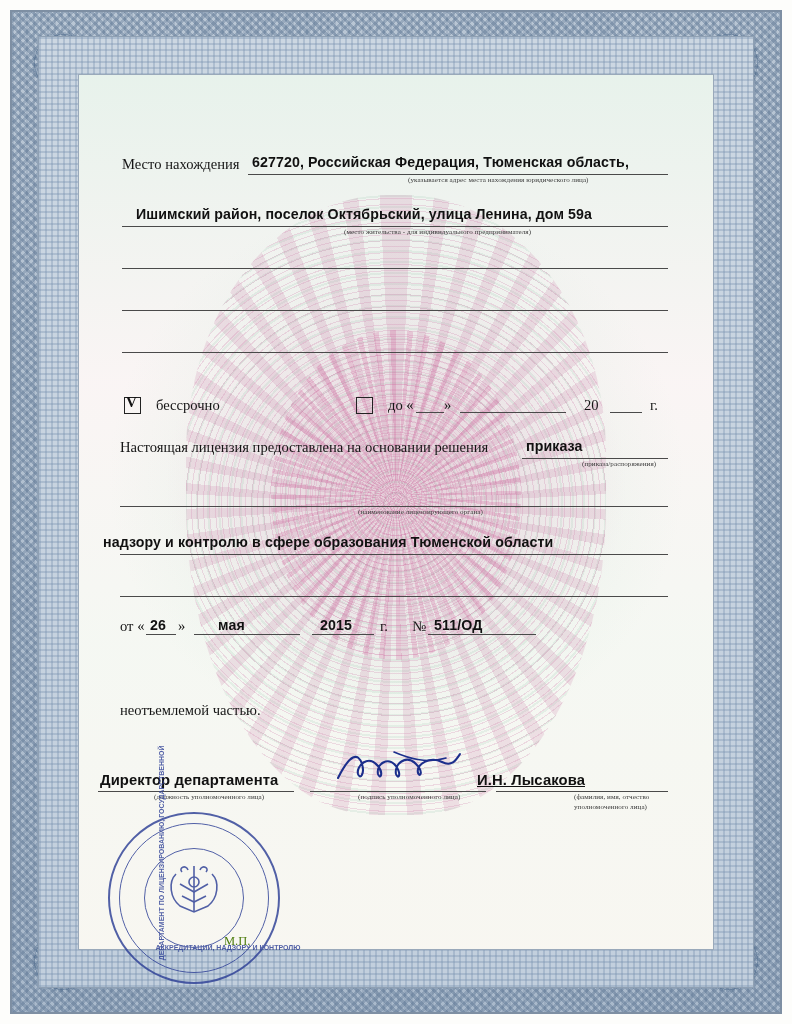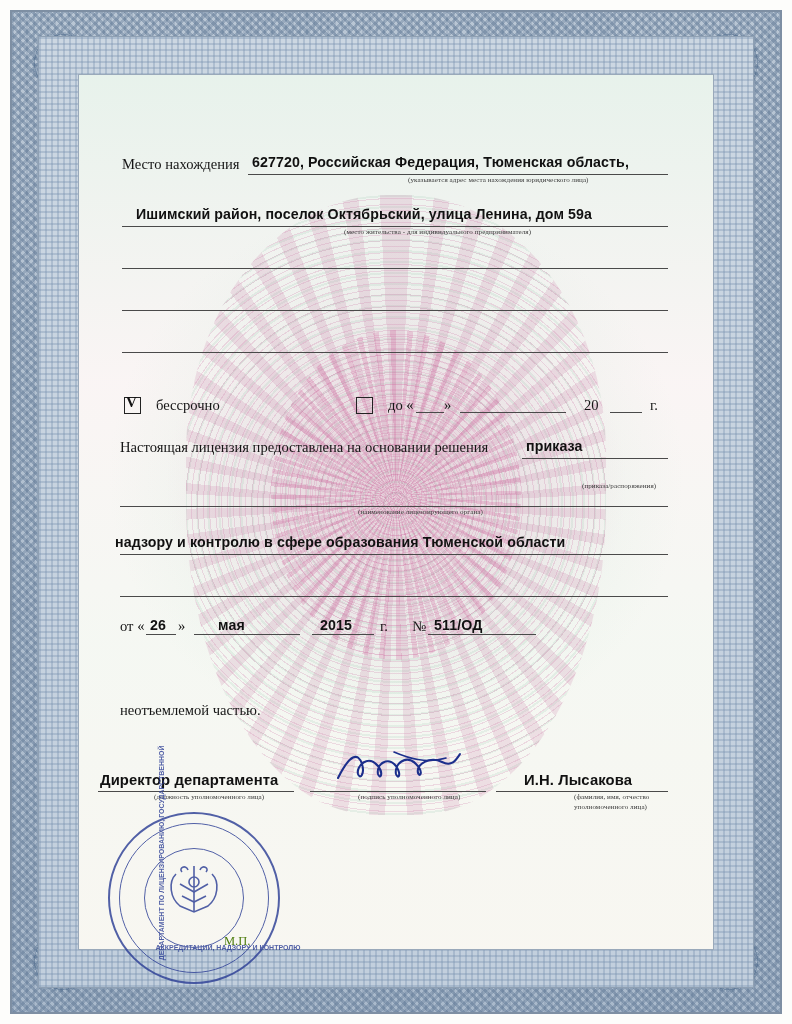--- a/index.html
+++ b/index.html
@@ -268,26 +268,26 @@
     <div class="rule" style="left:318px; top:318px; width:28px;"></div>
     <div class="row lbl" style="left:346px; top:303px;">»</div>
     <div class="rule" style="left:362px; top:318px; width:106px;"></div>
     <div class="row lbl" style="left:486px; top:303px;">20</div>
     <div class="rule" style="left:512px; top:318px; width:32px;"></div>
     <div class="row lbl" style="left:552px; top:303px;">г.</div>
 
     <div class="row lbl" style="left:22px; top:345px;">Настоящая лицензия предоставлена на основании решения</div>
     <div class="row val" style="left:428px; top:344px;">приказа</div>
     <div class="rule" style="left:424px; top:364px; width:146px;"></div>
-    <div class="row tiny" style="left:446px; top:388px;">(приказа/распоряжения)</div>
+    <div class="row tiny" style="left:446px; top:366px;">(приказа/распоряжения)</div>
 
     <div class="rule" style="left:22px; top:412px; width:548px;"></div>
     <div class="row tiny" style="left:222px; top:414px;text-align:right;">(наименование лицензирующего органа)</div>
 
-    <div class="row val" style="left:17px; top:440px;text-align:right;">надзору и контролю в сфере образования Тюменской области</div>
+    <div class="row val" style="left:5px; top:440px;text-align:right;">надзору и контролю в сфере образования Тюменской области</div>
     <div class="rule" style="left:22px; top:460px; width:548px;"></div>
 
     <div class="rule" style="left:22px; top:502px; width:548px;"></div>
 
     <div class="row lbl" style="left:22px; top:524px;">от «</div>
     <div class="row val" style="left:52px; top:523px;">26</div>
     <div class="rule" style="left:48px; top:540px; width:30px;"></div>
     <div class="row lbl" style="left:80px; top:524px;">»</div>
     <div class="row val" style="left:120px; top:523px;">мая</div>
     <div class="rule" style="left:96px; top:540px; width:106px;"></div>
@@ -300,21 +300,21 @@
 
     <div class="row lbl" style="left:22px; top:608px;">неотъемлемой частью.</div>
 
     <div class="row val" style="left:2px; top:678px; font-size:14.8px;">Директор департамента</div>
     <div class="rule" style="left:0px; top:697px; width:196px;"></div>
     <div class="row tiny" style="left:18px; top:699px;">(должность уполномоченного лица)</div>
 
     <div class="rule" style="left:212px; top:697px; width:176px;"></div>
     <div class="row tiny" style="left:222px; top:699px;">(подпись уполномоченного лица)</div>
 
-    <div class="row val" style="left:426px; top:678px; font-size:14.8px;">И.Н. Лысакова</div>
+    <div class="row val" style="left:379px; top:678px; font-size:14.8px;text-decoration:underline;">И.Н. Лысакова</div>
     <div class="rule" style="left:398px; top:697px; width:172px;"></div>
     <div class="row tiny" style="left:438px; top:699px;">(фамилия, имя, отчество</div>
     <div class="row tiny" style="left:438px; top:709px;">уполномоченного лица)</div>
 
     <div class="mp">М.П.</div>
 
     <svg class="signature" viewBox="0 0 130 38">
       <path d="M4 30 C16 6, 24 4, 28 16 C31 26, 26 32, 24 26 C22 18, 34 6, 44 18 C50 26, 46 32, 44 26 C42 16, 54 8, 62 18 C68 27, 64 32, 62 26 C60 16, 72 6, 82 16 C90 24, 86 30, 84 25 C82 16, 96 8, 108 14 C118 19, 122 12, 126 6" fill="none" stroke="#1c2f8c" stroke-width="2.1" stroke-linecap="round"></path>
       <path d="M60 4 C74 10, 92 16, 112 10" fill="none" stroke="#1c2f8c" stroke-width="1.6" stroke-linecap="round"></path>
     </svg>

